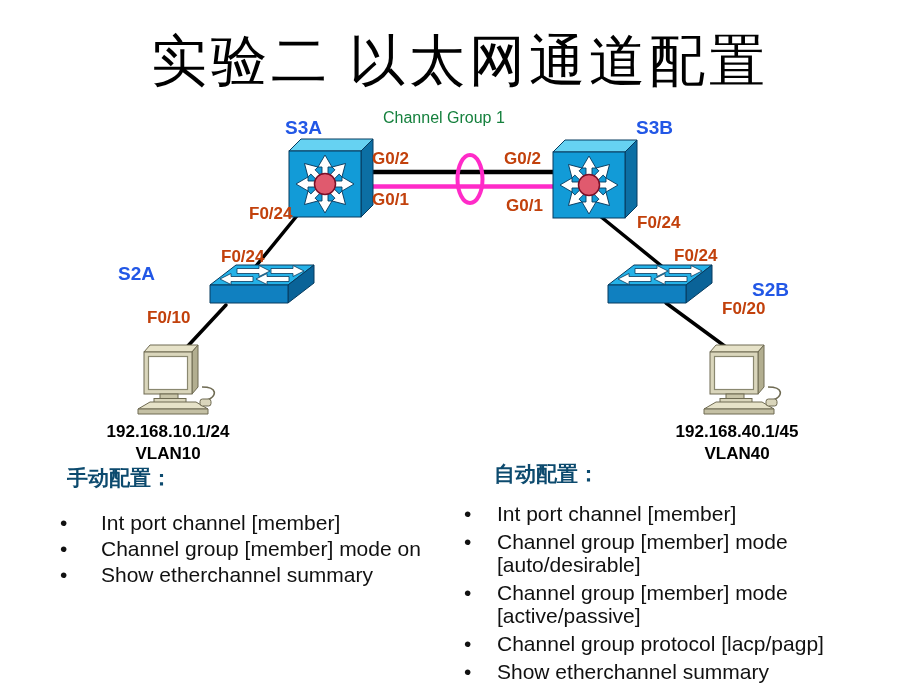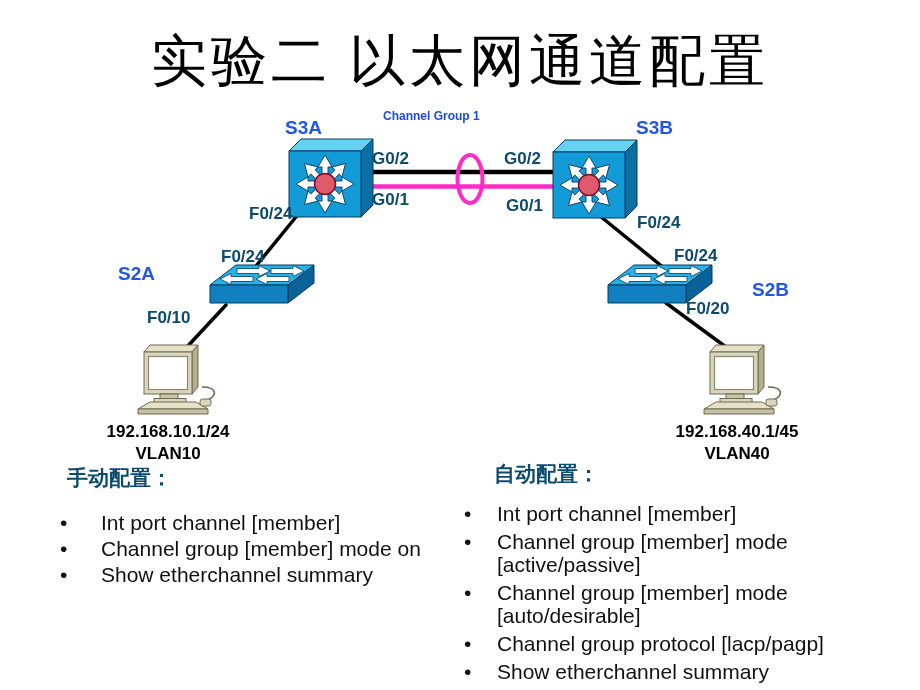--- a/index.html
+++ b/index.html
@@ -3,22 +3,22 @@
 <meta charset="utf-8">
 <style>
   html,body{margin:0;padding:0;background:#ffffff;}
   .canvas{position:relative;width:920px;height:690px;background:#ffffff;overflow:hidden;
           font-family:"Liberation Sans","DejaVu Sans",sans-serif;color:#000;}
   .abs{position:absolute;}
   .title{left:0;top:24px;width:920px;text-align:center;
          font-family:"Liberation Serif","DejaVu Serif",serif;
          font-size:56px;letter-spacing:4px;color:#000;white-space:nowrap;}
   .nodelbl{font-weight:bold;font-size:19px;color:#2257E6;white-space:nowrap;}
-  .port{font-weight:bold;font-size:17px;color:#0c4a6e;white-space:nowrap;}
-  .chan{font-weight:bold;font-size:12px;color:#1d4ed8;white-space:nowrap;}
+  .port{font-weight:bold;font-size:17px;color:#c2410c;white-space:nowrap;}
+  .chan{font-weight:normal;font-size:16px;color:#15803d;white-space:nowrap;}
   .ipblk{width:160px;text-align:center;font-weight:bold;font-size:17px;white-space:nowrap;}
   .sec{font-weight:bold;font-size:21px;color:#0c4a6e;white-space:nowrap;}
   .blist{list-style:none;margin:0;padding:0;font-size:21px;line-height:23px;color:#111;}
   .blist li{display:flex;margin-bottom:3px;}
   .rlist li{margin-bottom:5px;}
   .dot{flex:0 0 41px;}
   .rlist .dot{flex:0 0 33px;}
   .dot::before{content:"\2022";font-size:21px;}
   .txt{flex:1 1 auto;}
   svg{display:block;}
@@ -145,21 +145,21 @@
 
   <div class="abs port" style="left:372px;top:149px;">G0/2</div>
   <div class="abs port" style="left:372px;top:190px;">G0/1</div>
   <div class="abs port" style="left:504px;top:149px;">G0/2</div>
   <div class="abs port" style="left:506px;top:196px;">G0/1</div>
   <div class="abs port" style="left:249px;top:204px;">F0/24</div>
   <div class="abs port" style="left:221px;top:247px;">F0/24</div>
   <div class="abs port" style="left:147px;top:308px;text-align:right;">F0/10</div>
   <div class="abs port" style="left:637px;top:213px;">F0/24</div>
   <div class="abs port" style="left:674px;top:246px;">F0/24</div>
-  <div class="abs port" style="left:686px;top:299px;">F0/20</div>
+  <div class="abs port" style="left:722px;top:299px;">F0/20</div>
 
   <div class="abs ipblk" style="left:88px;top:422px;">192.168.10.1/24</div>
   <div class="abs ipblk" style="left:88px;top:444px;">VLAN10</div>
   <div class="abs ipblk" style="left:657px;top:422px;">192.168.40.1/45</div>
   <div class="abs ipblk" style="left:657px;top:444px;">VLAN40</div>
 
   <div class="abs sec" style="left:67px;top:464px;">手动配置：</div>
   <div class="abs sec" style="left:494px;top:460px;">自动配置：</div>
 
   <ul class="abs blist" style="left:60px;top:511px;width:420px;">
@@ -182,30 +182,30 @@
 
   <ul class="abs blist rlist" style="left:464px;top:502px;width:403px;">
 
       <li>
         <span class="dot"></span>
         <span class="txt">Int port channel [member]</span>
       </li>
 
       <li>
         <span class="dot"></span>
+        <span class="txt">Channel group [member] mode [auto/desirable]</span>
+      </li>
+
+      <li>
+        <span class="dot"></span>
         <span class="txt">Channel group [member] mode [active/passive]</span>
       </li>
 
       <li>
         <span class="dot"></span>
-        <span class="txt">Channel group [member] mode [auto/desirable]</span>
-      </li>
-
-      <li>
-        <span class="dot"></span>
         <span class="txt">Channel group protocol [lacp/pagp]</span>
       </li>
 
       <li>
         <span class="dot"></span>
         <span class="txt">Show etherchannel summary</span>
       </li>
     </ul>
 
 </div>

